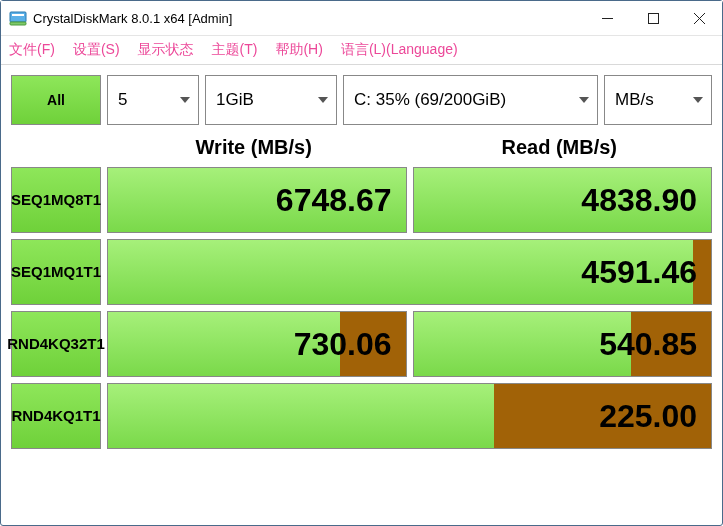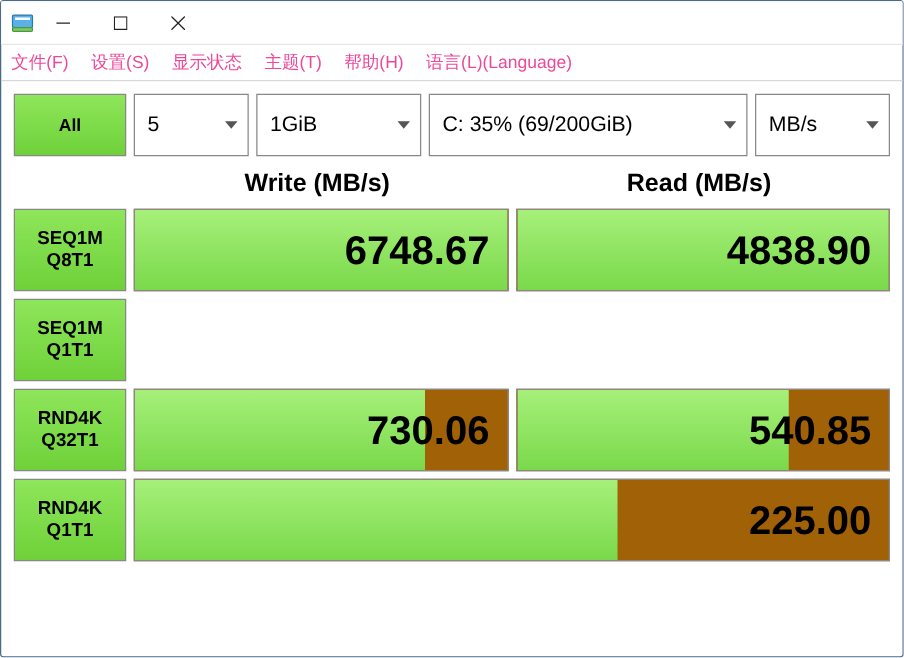--- a/index.html
+++ b/index.html
@@ -18,37 +18,38 @@
   .sel .chev{border:5px solid transparent;border-top:6px solid #555;margin-top:5px;}
   .sel.count{width:72px;}
   .sel.size{width:112px;}
   .sel.drive{flex:1;}
   .sel.unit{width:88px;}
   .hdr{display:flex;height:40px;align-items:center;margin-top:2px;}
   .hdr .spacer{width:90px;}
   .hdr .col{flex:1;text-align:center;font-weight:bold;font-size:20px;}
   .rows{}
   .row{display:flex;height:66px;gap:6px;margin-bottom:6px;}
-  .rowbtn{width:88px;background:linear-gradient(#8ee65a,#6fd13a);border:1px solid #888;display:flex;flex-direction:column;align-items:center;justify-content:center;font-weight:bold;font-size:15px;line-height:1.2;cursor:pointer;}
+  .rowbtn{width:88px;background:linear-gradient(#8ee65a,#6fd13a);border:1px solid #888;display:flex;flex-direction:row;align-items:center;justify-content:center;font-weight:bold;font-size:15px;line-height:1.2;cursor:pointer;}
   .cell{flex:1;border:1px solid #888;position:relative;display:flex;align-items:center;justify-content:flex-end;padding:0 14px;font-weight:bold;font-size:32px;background:#a16207;overflow:hidden;}
   .cell .bar{position:absolute;left:0;top:0;bottom:0;background:linear-gradient(#a6f07a,#7ad94a);z-index:0;}
   .cell .val{position:relative;z-index:1;}
   .app-icon{width:18px;height:18px;}
 </style>
 </head>
 <body>
 
 <div class="window">
 
   <div class="titlebar">
     <svg class="app-icon" viewBox="0 0 18 18">
       <rect x="1" y="3" width="16" height="10" rx="1" fill="#5ab0e8" stroke="#2a7ab0"></rect>
       <rect x="3" y="5" width="12" height="2" fill="#fff"></rect>
       <rect x="1" y="13" width="16" height="3" rx="1" fill="#7fc96a" stroke="#4a9a3a"></rect>
     </svg>
+    <div class="title">CrystalDiskMark 8.0.1 x64 [Admin]</div>
     <div class="winbtns">
       <div class="winbtn">
           <svg viewBox="0 0 11 11">
             <line x1="0" y1="5.5" x2="11" y2="5.5" stroke="#222" stroke-width="1"></line>
           </svg>
         </div>
       <div class="winbtn">
           <svg viewBox="0 0 11 11">
             <rect x="0.5" y="0.5" width="10" height="10" fill="none" stroke="#222" stroke-width="1"></rect>
           </svg>
@@ -112,20 +113,24 @@
           <div class="cell">
             <div class="bar" style="width:100%"></div>
             <div class="val">4838.90</div>
           </div>
         </div>
         <div class="row">
           <div class="rowbtn">
             <div>SEQ1M</div>
             <div>Q1T1</div>
           </div>
+          <div class="cell">
+            <div class="bar" style="width:97%"></div>
+            <div class="val">4591.46</div>
+          </div>
         </div>
         <div class="row">
           <div class="rowbtn">
             <div>RND4K</div>
             <div>Q32T1</div>
           </div>
           <div class="cell">
             <div class="bar" style="width:78%"></div>
             <div class="val">730.06</div>
           </div>

